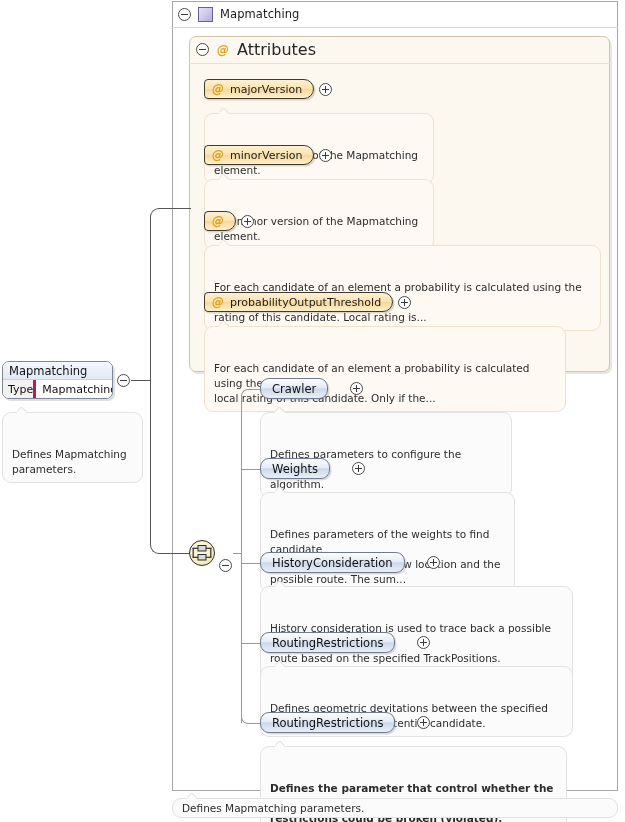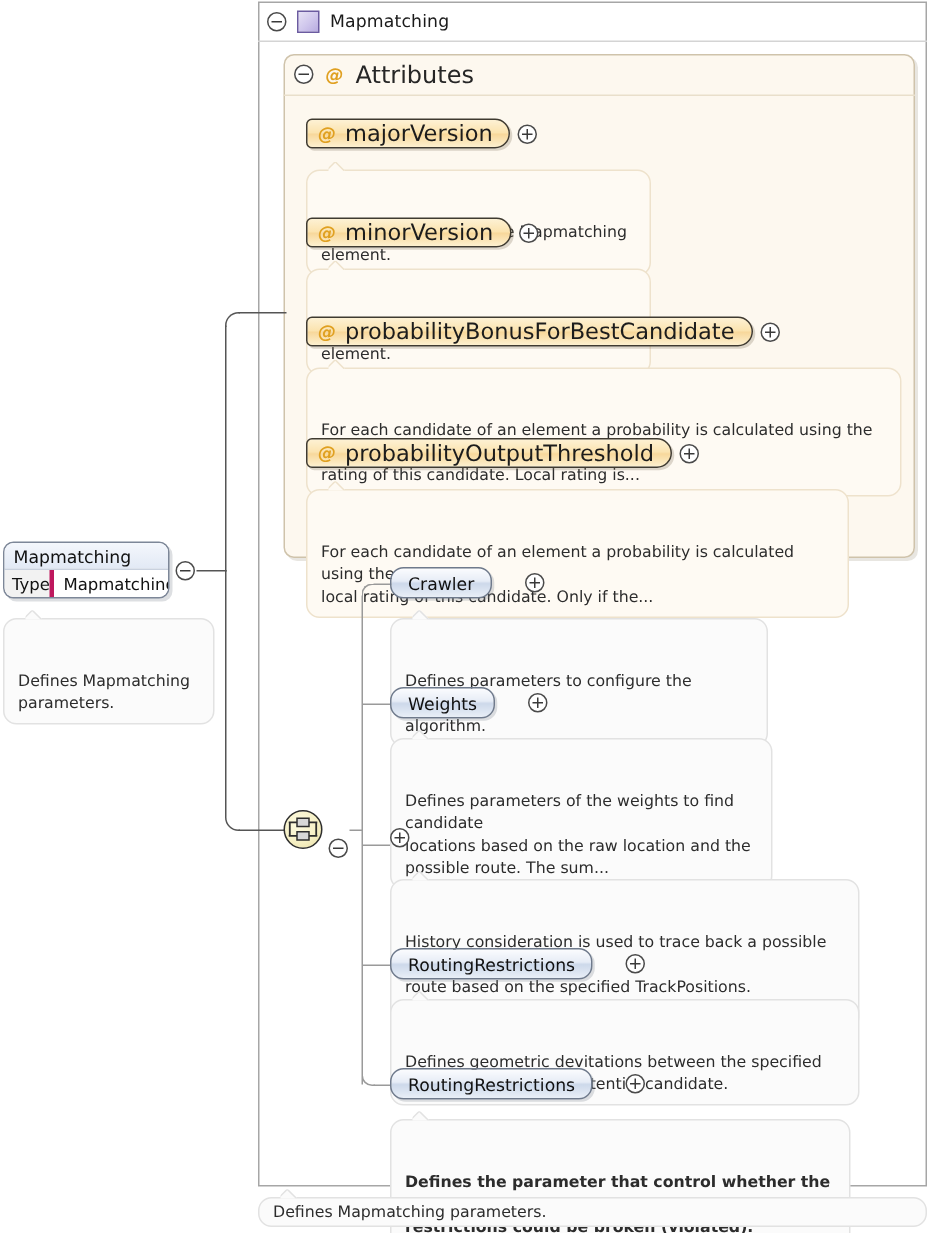--- a/index.html
+++ b/index.html
@@ -137,21 +137,21 @@
     box-sizing: border-box;
     border: 1px solid #3f3a30;
     border-radius: 4px 10px 10px 4px;
     background: linear-gradient(180deg, #fdf1d4 0%, #fbe3ae 48%, #f7d79a 52%, #fdf0cf 100%);
     display: flex;
     align-items: center;
     gap: 6px;
     padding: 0 11px 0 7px;
     box-shadow: 1.5px 1.5px 0 rgba(120,105,80,0.25);
   }
-  .attr-name { font-size: 15px; color: #1c1c1c; }
+  .attr-name { font-size: 11px; color: #1c1c1c; }
 
   
   .elem-row { position: absolute; display: flex; align-items: center; gap: 22px; }
   .elem-pill {
     height: 21px;
     box-sizing: border-box;
     border: 1px solid #6f7a8c;
     border-radius: 9px;
     background: linear-gradient(180deg, #fbfcfe 0%, #e6ecf6 45%, #ccd8ea 52%, #e9eff7 100%);
     display: flex;
@@ -376,21 +376,20 @@
     <div class="pm plus"></div>
   </div>
   <div class="note cream" style="left:204px; top:179px; width:230px;">
     <span class="tick"></span>
     <span>The minor version of the Mapmatching element.</span>
   </div>
 
   <div class="attr-row" style="left:204px; top:211px;">
     <div class="attr-pill">
       <span class="at-sign">@</span>
-      <span class="attr-name">probabilityBonusForBestCandidate</span>
     </div>
     <div class="pm plus"></div>
   </div>
   <div class="note cream" style="left:204px; top:245px; width:397px;">
     <span class="tick"></span>
     <span>For each candidate of an element a probability is calculated using the local
 rating of this candidate. Local rating is...</span>
   </div>
 
   <div class="attr-row" style="left:204px; top:292px;">
@@ -480,20 +479,23 @@
     <div class="pm plus"></div>
   </div>
   <div class="note" style="left:260px; top:492px; width:255px;">
     <span class="tick"></span>
     <span>Defines parameters of the weights to find candidate
 locations based on the raw location and the
 possible route. The sum...</span>
   </div>
 
   <div class="elem-row" style="left:260px; top:552px;">
+    <div class="elem-pill">
+      <span class="elem-name">HistoryConsideration</span>
+    </div>
     <div class="pm plus"></div>
   </div>
   <div class="note" style="left:260px; top:586px; width:313px;">
     <span class="tick"></span>
     <span>History consideration is used to trace back a possible driven
 route based on the specified TrackPositions. Consecutive...</span>
   </div>
 
   <div class="elem-row" style="left:260px; top:632px;">
     <div class="elem-pill">

